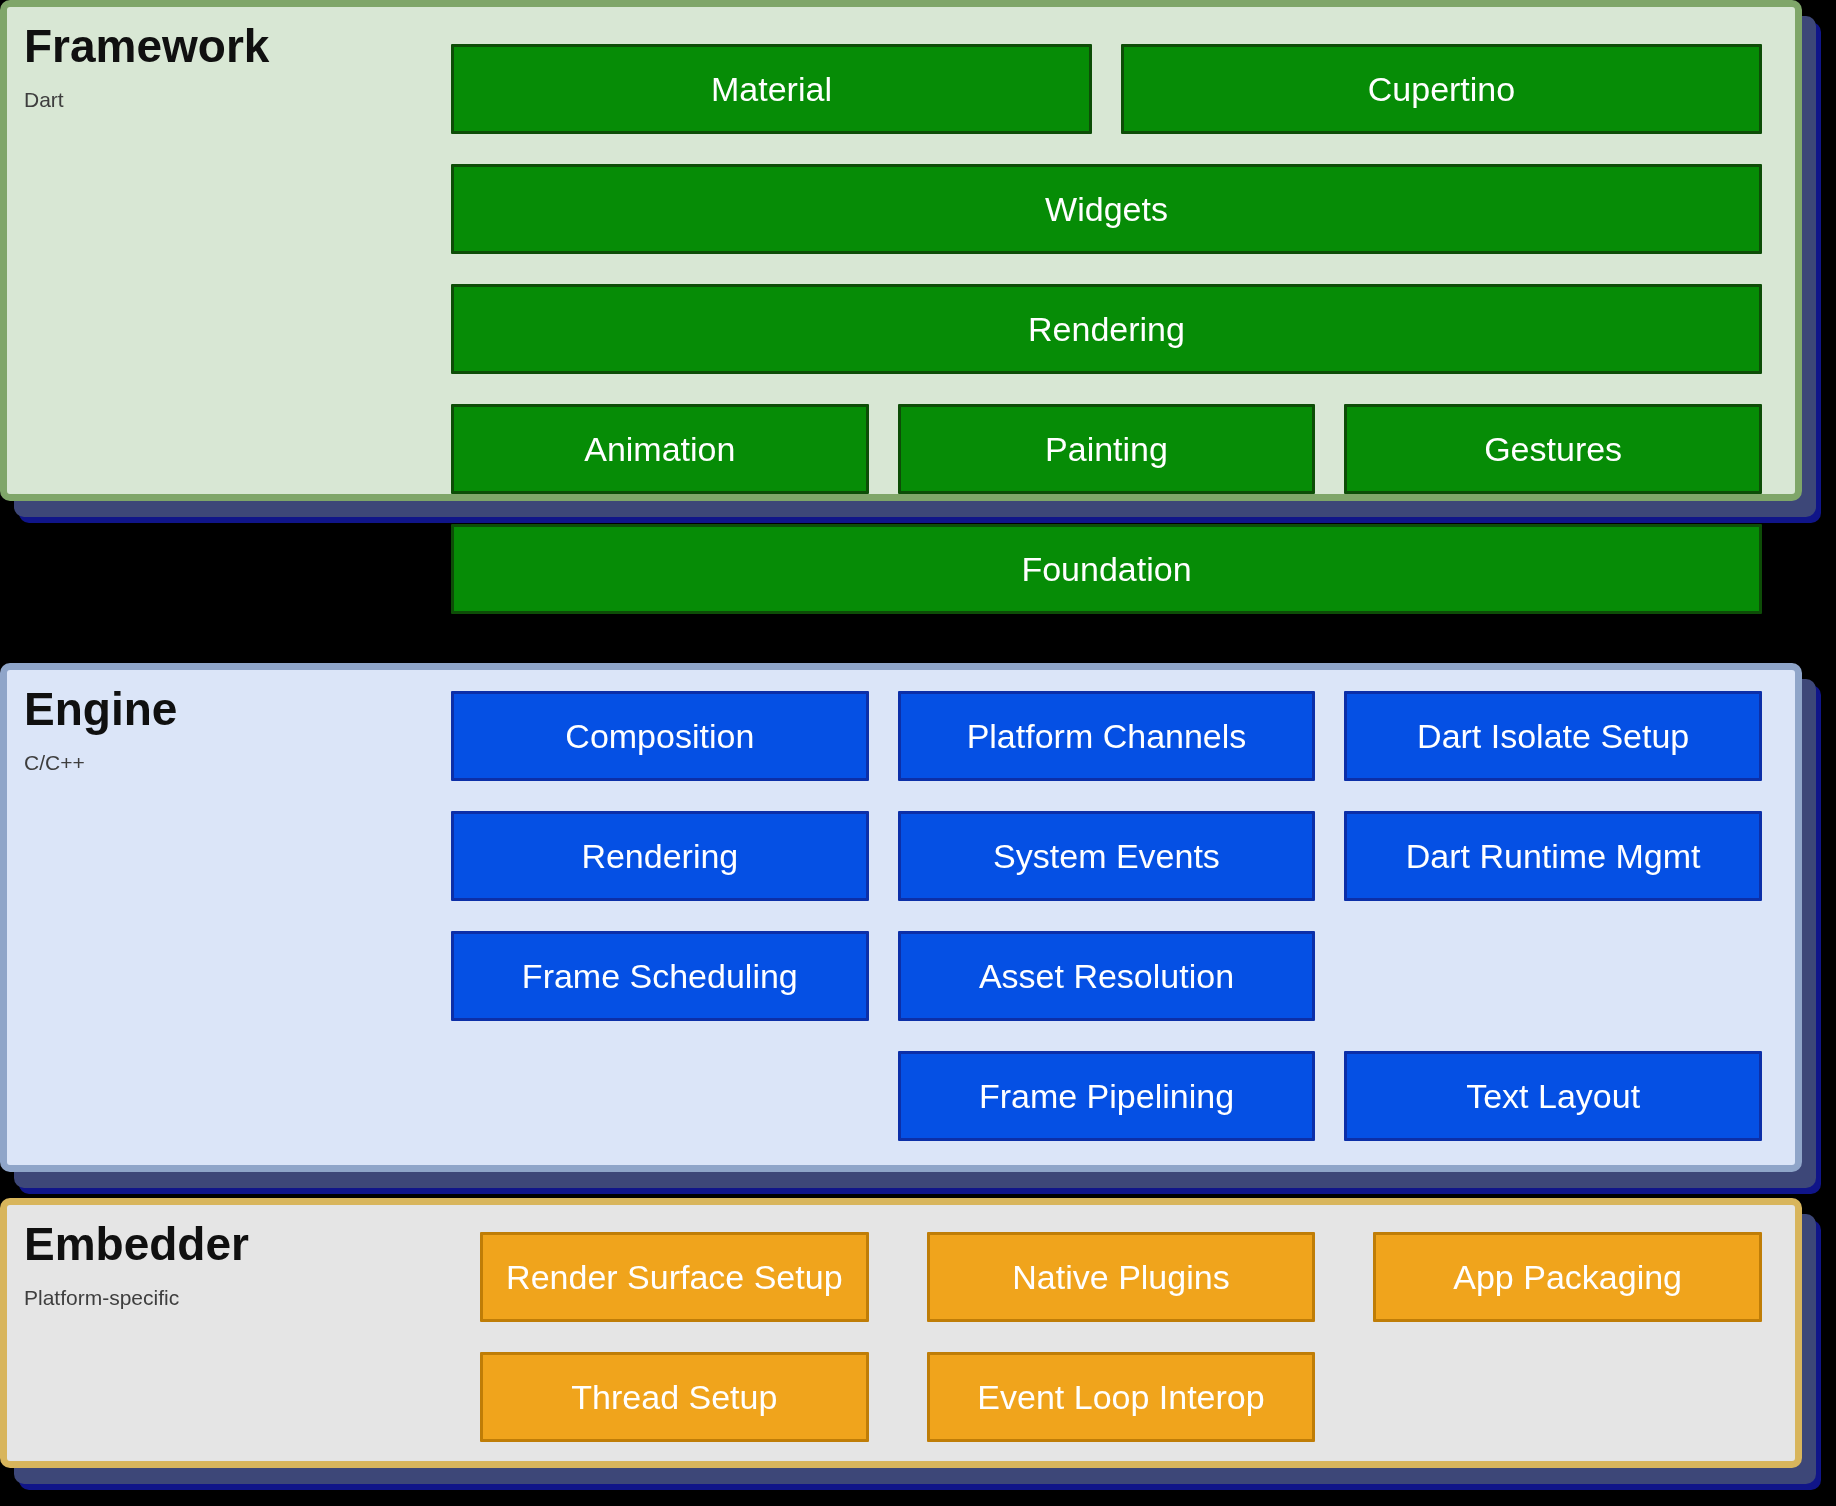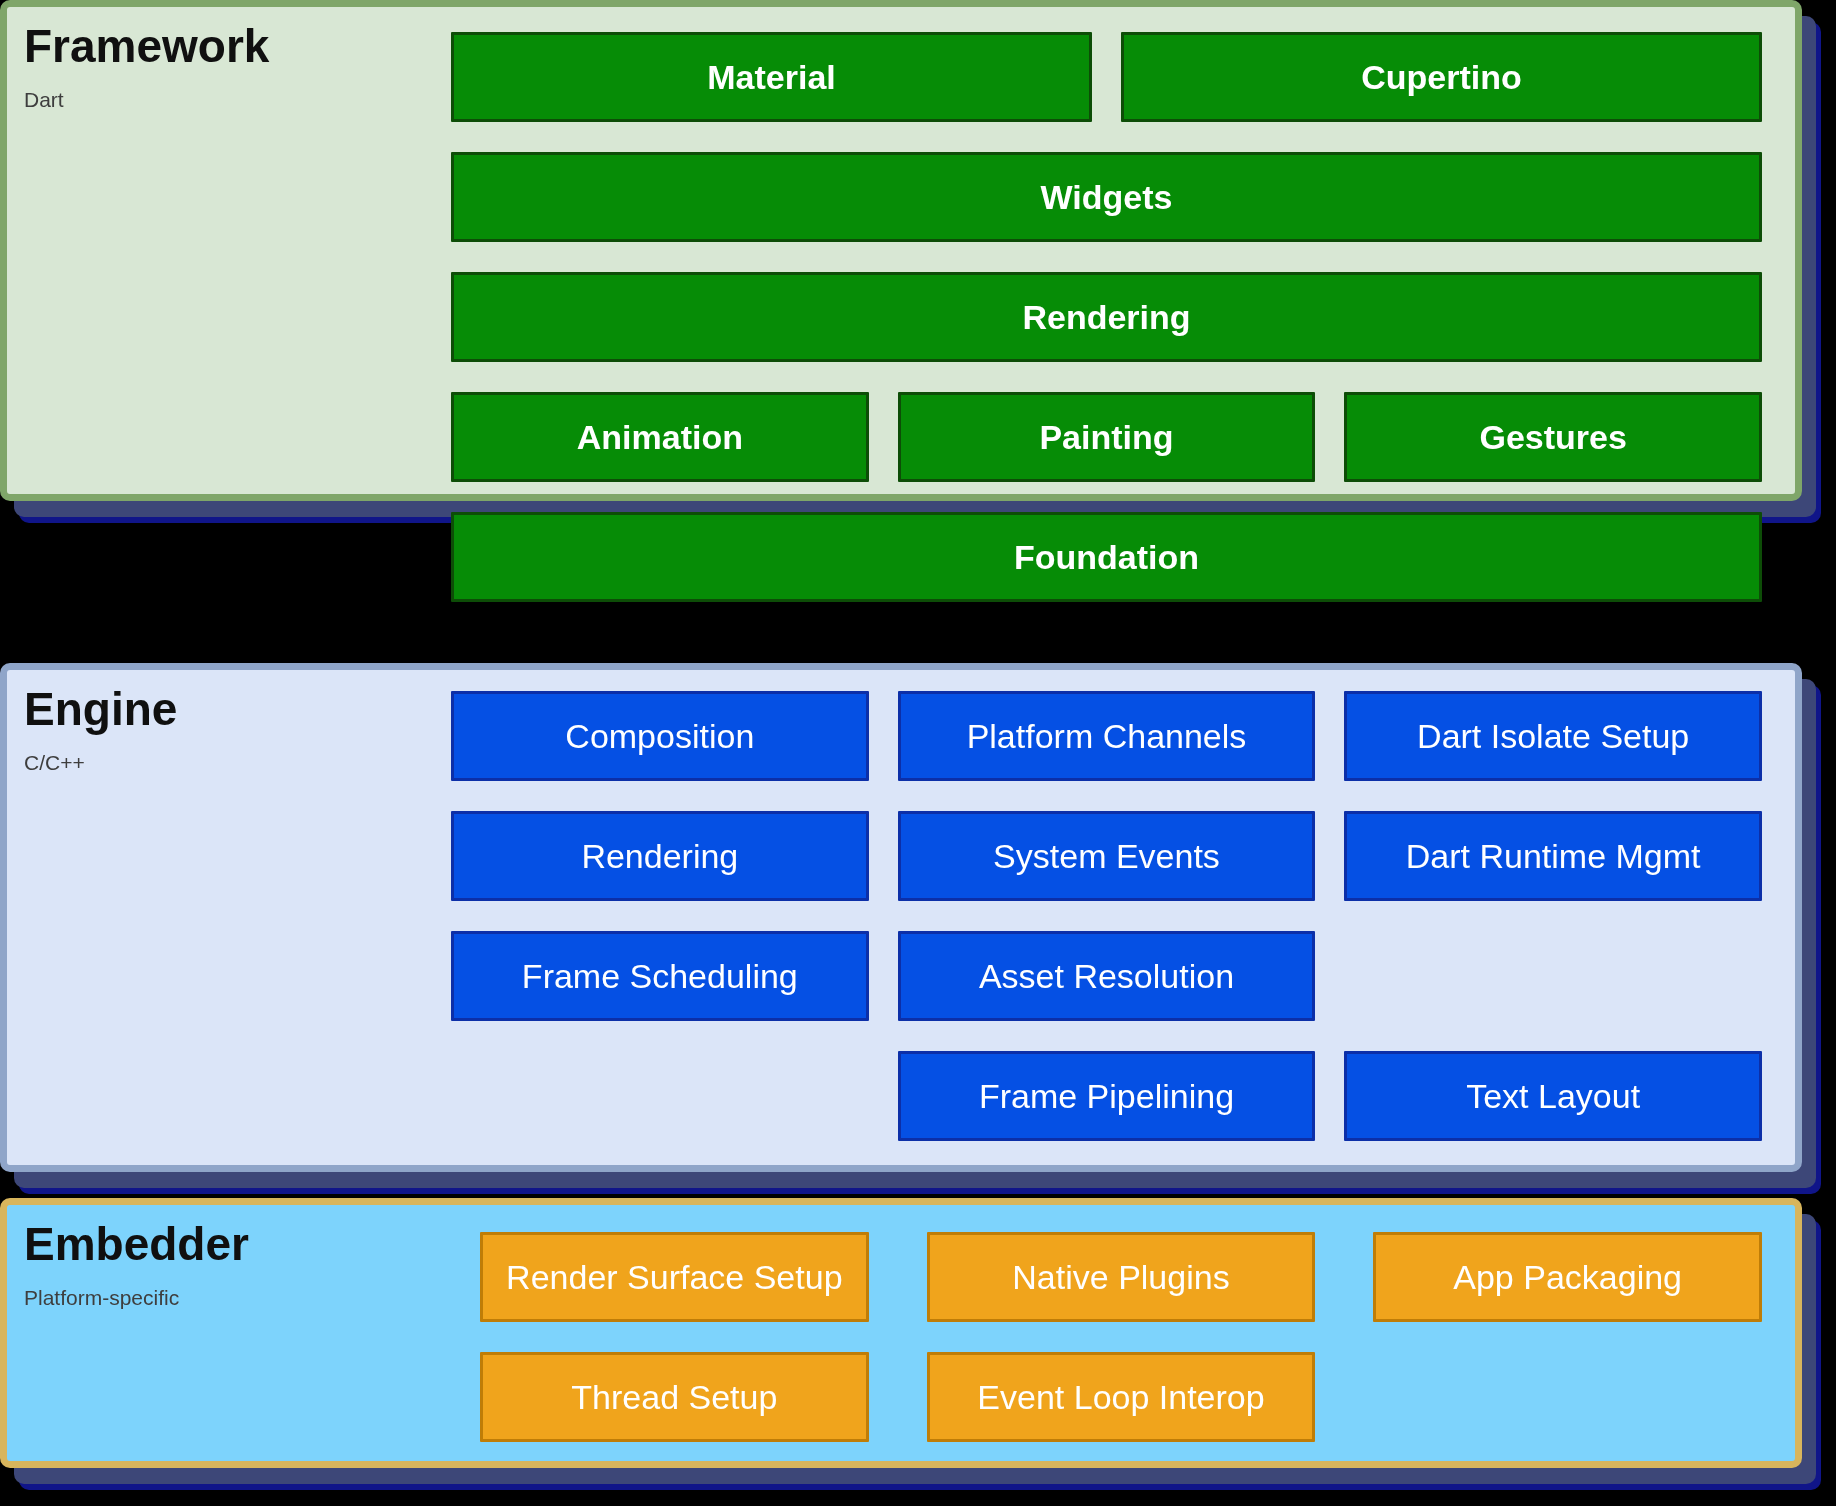--- a/index.html
+++ b/index.html
@@ -12,37 +12,37 @@
   .stage { position: relative; width: 1836px; height: 1506px; }
 
   .panel {
     position: absolute; left: 0; width: 1802px;
     box-sizing: border-box;
     border-radius: 10px;
     box-shadow: 14px 16px 0 #3d4778, 19px 22px 0 #101589;
   }
   .panel.framework { top: 0;      height: 501px; background: #d8e7d4; border: 7px solid #7fa669; }
   .panel.engine    { top: 663px;  height: 509px; background: #dbe5f8; border: 7px solid #8fa5c9; }
-  .panel.embedder  { top: 1198px; height: 270px; background: #7dd3fc; border: 7px solid #d8b55c; }
+  .panel.embedder  { top: 1198px; height: 270px; background: #e5e5e5; border: 7px solid #d8b55c; }
 
   .panel-head { position: absolute; left: 17px; top: 12px; }
   .panel-title {
     font-size: 46px; font-weight: 700; color: #101010;
     line-height: 1.2; letter-spacing: 0px;
   }
   .panel-subtitle { font-size: 21px; font-weight: 400; color: #3e3e3e; margin-top: 14px; }
 
   .boxes {
     position: absolute; left: 444px; right: 33px;
     display: grid;
     grid-template-columns: repeat(6, 1fr);
     column-gap: 29px; row-gap: 30px;
     grid-auto-rows: 90px;
   }
-  .boxes.fw { top: 25px; font-weight: bold; }
+  .boxes.fw { top: 37px; }
   .boxes.en { top: 21px; }
   .boxes.em { top: 27px; }
 
   .box {
     box-sizing: border-box;
     display: flex; align-items: center; justify-content: center;
     font-size: 34px; color: #ffffff;
     border: 3px solid; border-radius: 1px;
     white-space: nowrap;
   }

